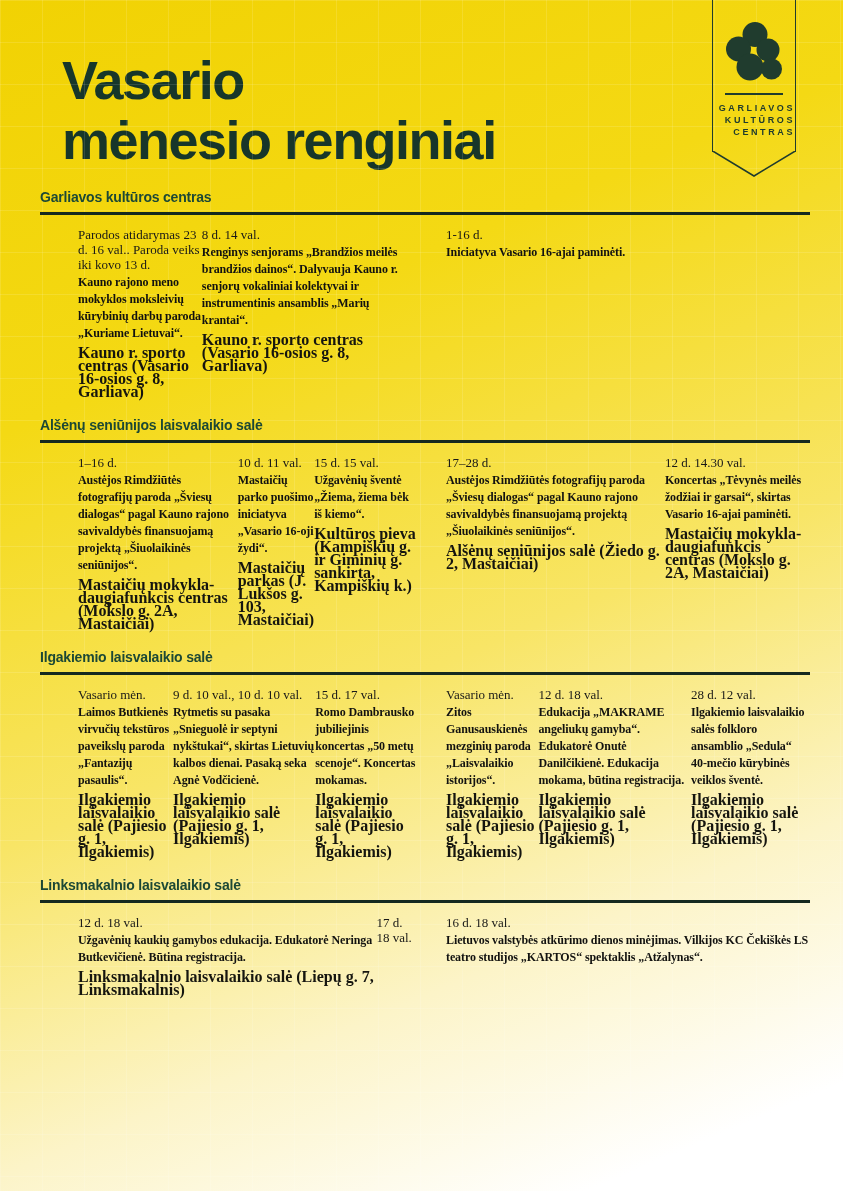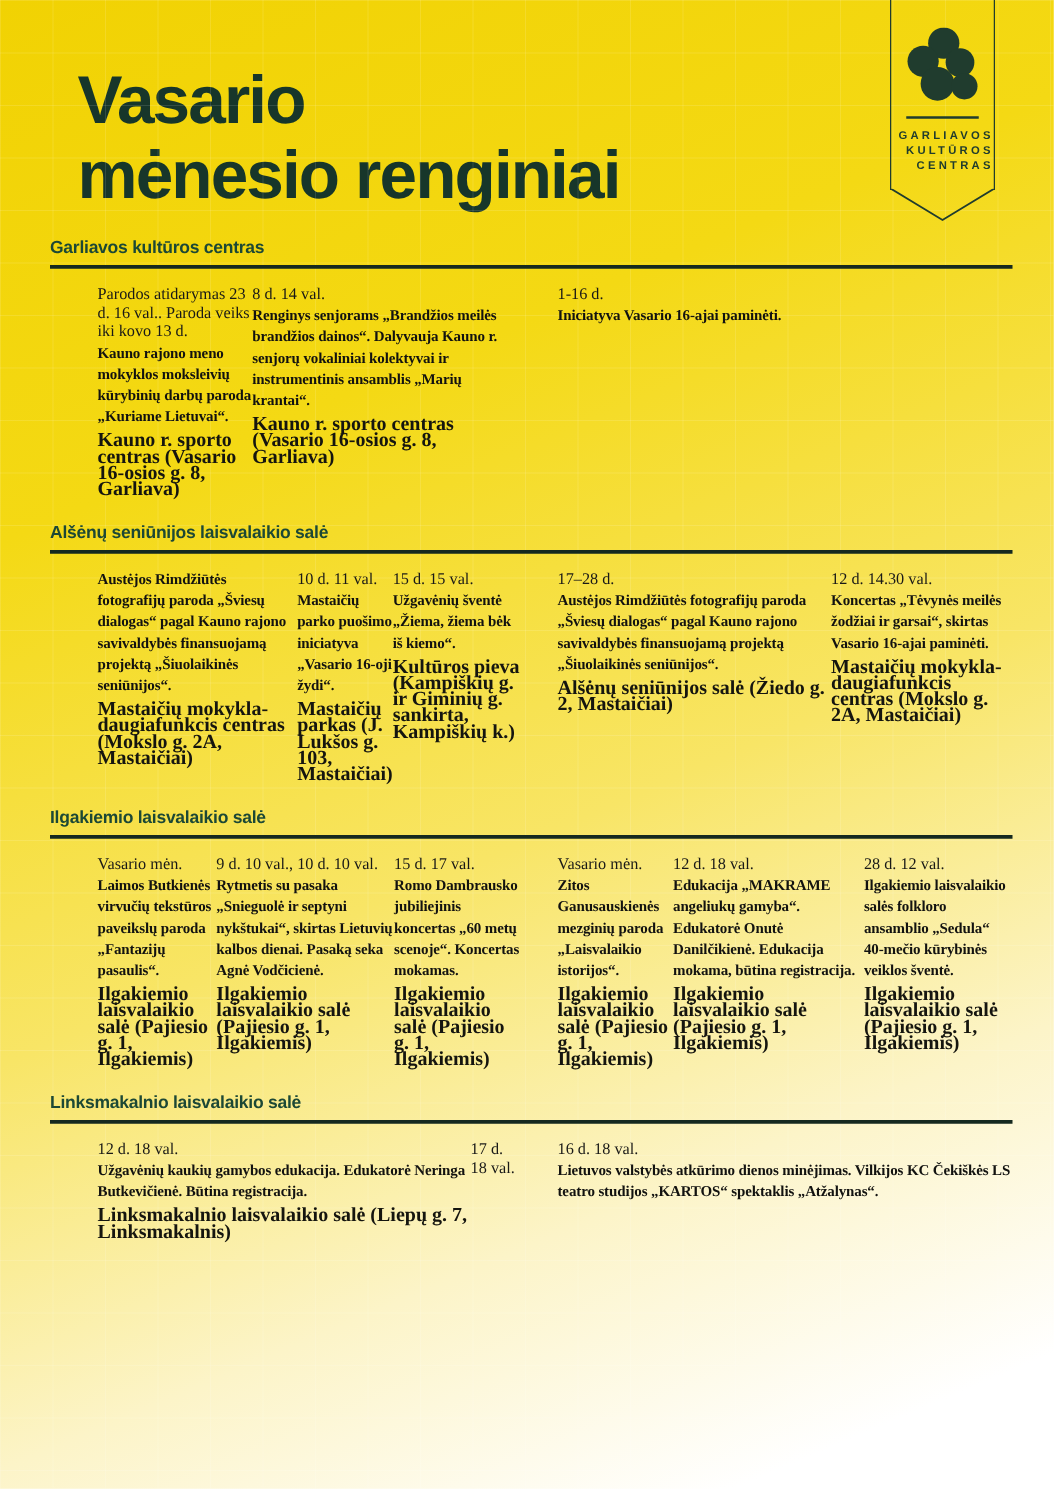--- a/index.html
+++ b/index.html
@@ -107,20 +107,21 @@
       </div>
     </div>
   </section>
 
   <section class="section">
     <h2 class="section-title">Alšėnų seniūnijos laisvalaikio salė</h2>
     <div class="section-rule"></div>
     <div class="events">
       <div class="col">
         <article class="event">
+          <div class="event-date">1–16 d.</div>
           <div class="event-title">Austėjos Rimdžiūtės fotografijų paroda „Šviesų dialogas“ pagal Kauno rajono savivaldybės finansuojamą projektą „Šiuolaikinės seniūnijos“.</div>
           <div class="event-venue">Mastaičių mokykla-daugiafunkcis centras (Mokslo g. 2A, Mastaičiai)</div>
         </article>
         <article class="event">
           <div class="event-date">10 d. 11 val.</div>
           <div class="event-title">Mastaičių parko puošimo iniciatyva „Vasario 16-oji žydi“.</div>
           <div class="event-venue">Mastaičių parkas (J. Lukšos g. 103, Mastaičiai)</div>
         </article>
         <article class="event">
           <div class="event-date">15 d. 15 val.</div>
@@ -153,21 +154,21 @@
           <div class="event-title">Laimos Butkienės virvučių tekstūros paveikslų paroda „Fantazijų pasaulis“.</div>
           <div class="event-venue">Ilgakiemio laisvalaikio salė (Pajiesio g. 1, Ilgakiemis)</div>
         </article>
         <article class="event">
           <div class="event-date">9 d. 10 val., 10 d. 10 val.</div>
           <div class="event-title">Rytmetis su pasaka „Snieguolė ir septyni nykštukai“, skirtas Lietuvių kalbos dienai. Pasaką seka Agnė Vodčicienė.</div>
           <div class="event-venue">Ilgakiemio laisvalaikio salė (Pajiesio g. 1, Ilgakiemis)</div>
         </article>
         <article class="event">
           <div class="event-date">15 d. 17 val.</div>
-          <div class="event-title">Romo Dambrausko jubiliejinis koncertas „60 metų scenoje“. Koncertas mokamas.</div>
+          <div class="event-title">Romo Dambrausko jubiliejinis koncertas „50 metų scenoje“. Koncertas mokamas.</div>
           <div class="event-venue">Ilgakiemio laisvalaikio salė (Pajiesio g. 1, Ilgakiemis)</div>
         </article>
       </div>
       <div class="col">
         <article class="event">
           <div class="event-date">Vasario mėn.</div>
           <div class="event-title">Zitos Ganusauskienės mezginių paroda „Laisvalaikio istorijos“.</div>
           <div class="event-venue">Ilgakiemio laisvalaikio salė (Pajiesio g. 1, Ilgakiemis)</div>
         </article>
         <article class="event">

